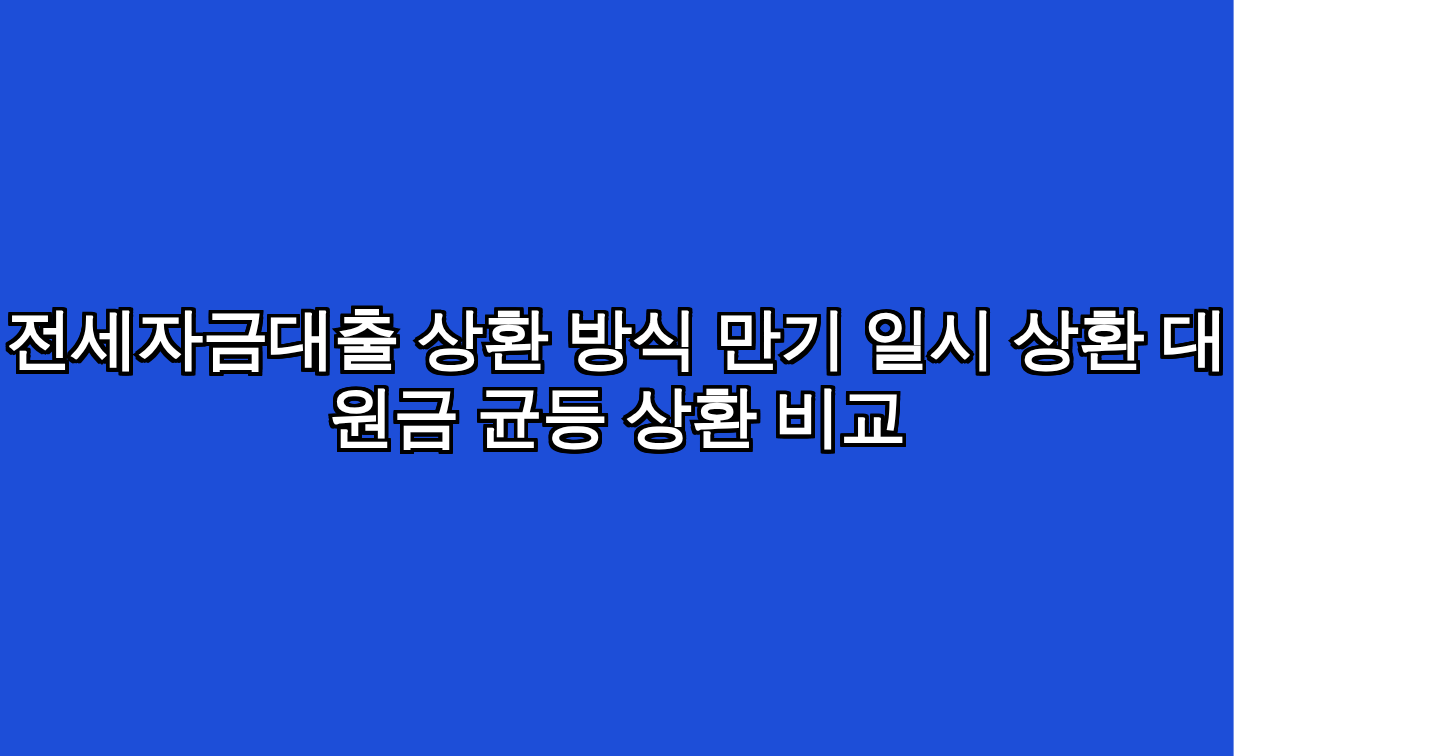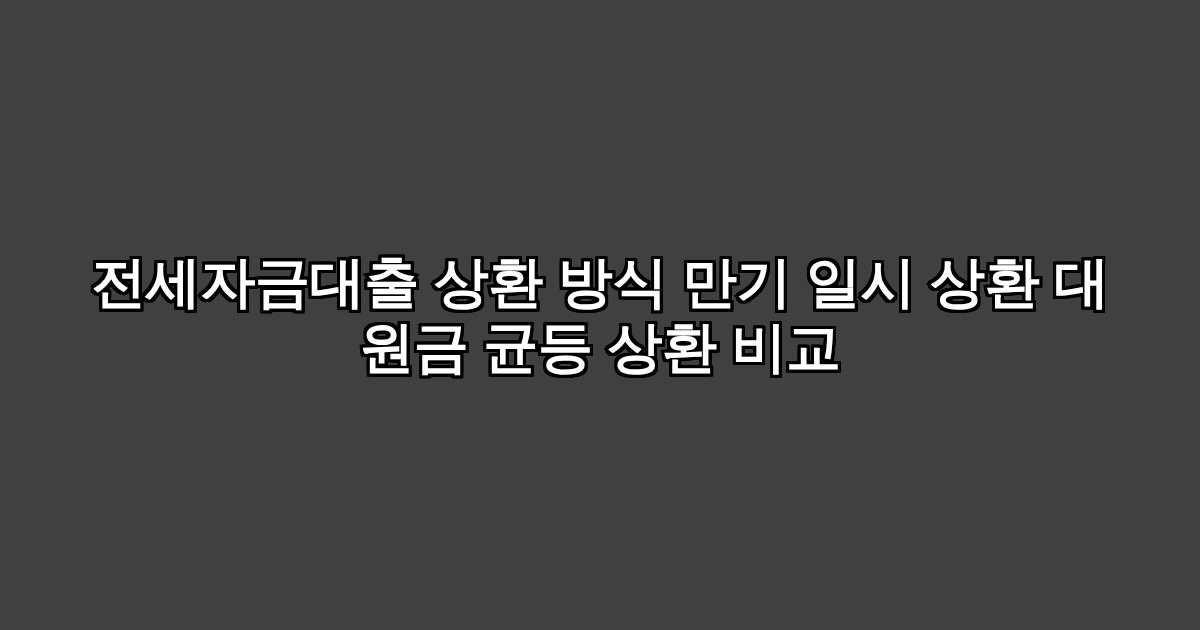--- a/index.html
+++ b/index.html
@@ -9,27 +9,27 @@
   }
   body {
     width: 1200px;
     height: 630px;
     overflow: hidden;
     font-family: "Liberation Sans", "DejaVu Sans", sans-serif;
   }
 
   .card {
     position: relative;
-    width: 1200px;
+    width: 1028px;
     height: 630px;
     box-sizing: border-box;
     display: flex;
     align-items: center;
     justify-content: center;
-    background: #404040;
+    background: #1d4ed8;
   }
 
   .title-wrap {
     width: 1040px;
     margin: 0 auto;
     text-align: center;
   }
 
   .title {
     margin: 0;

